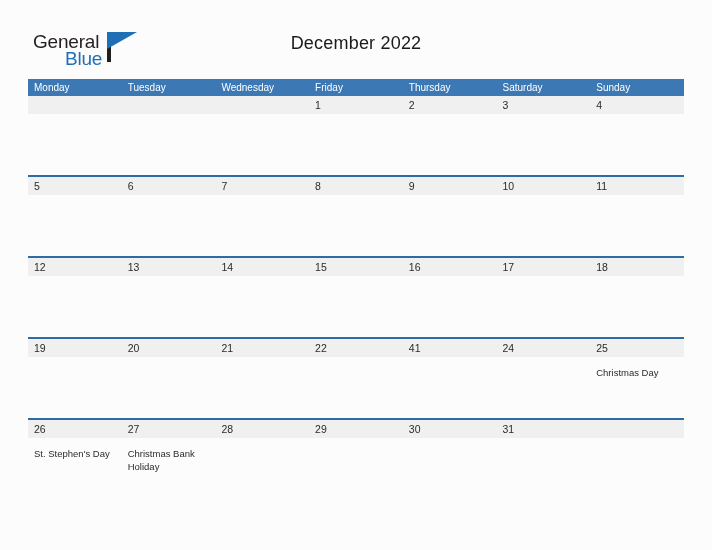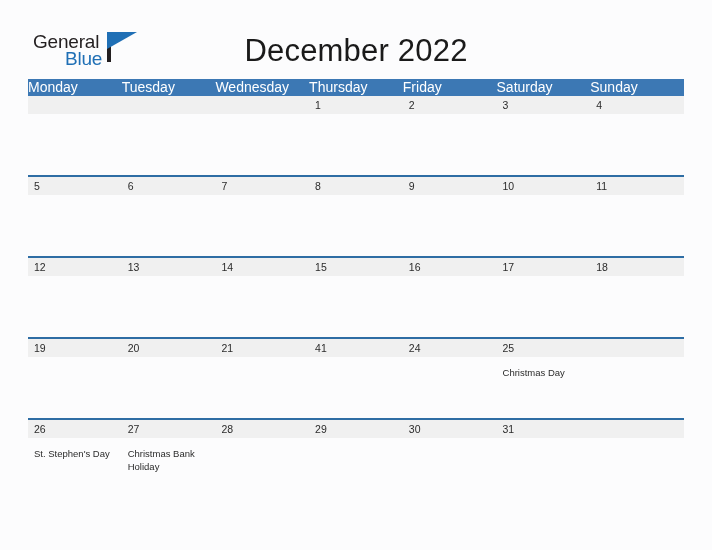--- a/index.html
+++ b/index.html
@@ -72,21 +72,21 @@
     height: 30px;
     background: #231f20;
   }
 
   .title {
     position: absolute;
     left: 0;
     right: 0;
     top: 33px;
     text-align: center;
-    font-size: 31px;
+    font-size: 18px;
     color: #1a1a1a;
     font-weight: normal;
     font-family: "Liberation Sans", sans-serif;
     letter-spacing: 0.2px;
   }
 
   .country {
     position: absolute;
     right: 29px;
     top: 47px;
@@ -105,22 +105,23 @@
   }
 
   .weekday-row {
     display: flex;
     background: #3c78b4;
     height: 17px;
   }
   .weekday-cell {
     width: 93.714px;
     box-sizing: border-box;
+    padding-left: 6px;
     color: #ffffff;
-    font-size: 14px;
+    font-size: 10px;
     line-height: 17px;
     font-family: "Liberation Sans", sans-serif;
     white-space: nowrap;
     overflow: hidden;
   }
 
   .week-row {
     border-top: 2px solid #2e6da4;
     height: 79px;
     position: relative;
@@ -191,22 +192,22 @@
     <div class="country">Ireland</div>
 
   </div>
 
   <div class="calendar">
 
     <div class="weekday-row">
       <div class="weekday-cell">Monday</div>
       <div class="weekday-cell">Tuesday</div>
       <div class="weekday-cell">Wednesday</div>
+      <div class="weekday-cell">Friday</div>
       <div class="weekday-cell">Thursday</div>
-      <div class="weekday-cell">Friday</div>
       <div class="weekday-cell">Saturday</div>
       <div class="weekday-cell">Sunday</div>
     </div>
 
     <div id="weeks-container">
         <div class="week-row">
           <div class="week-band"></div>
           <div class="week-cells">
             <div class="day-cell empty-cell">
               <div class="day-number"></div>
@@ -287,20 +288,23 @@
           <div class="week-band"></div>
           <div class="week-cells">
             <div class="day-cell">
               <div class="day-number">19</div>
             </div>
             <div class="day-cell">
               <div class="day-number">20</div>
             </div>
             <div class="day-cell">
               <div class="day-number">21</div>
+            </div>
+            <div class="day-cell">
+              <div class="day-number">22</div>
             </div>
             <div class="day-cell">
               <div class="day-number">41</div>
             </div>
             <div class="day-cell">
               <div class="day-number">24</div>
             </div>
             <div class="day-cell">
               <div class="day-number">25</div>
               <div class="day-events">

